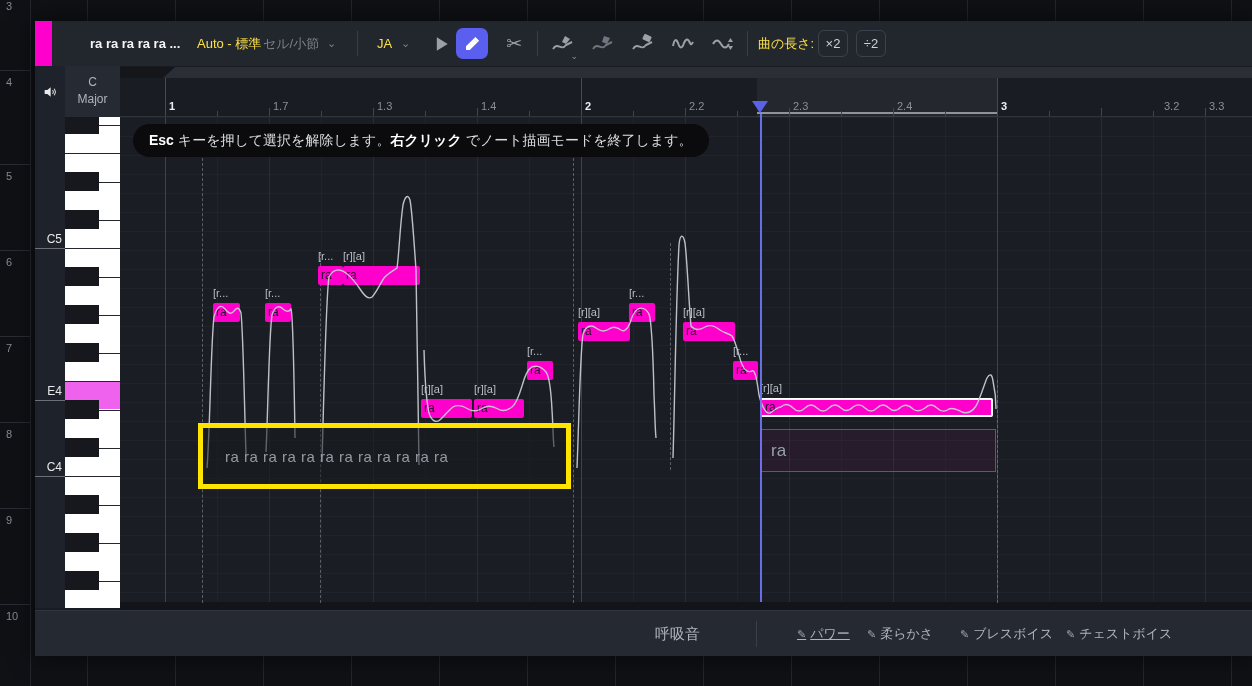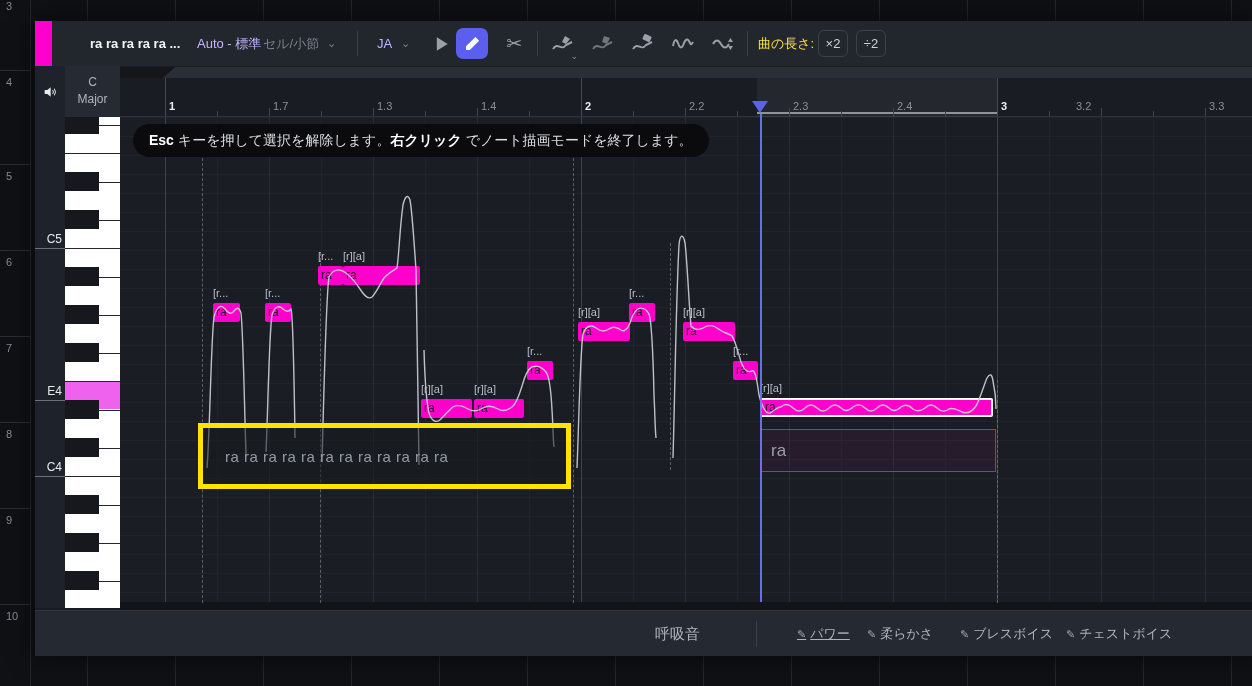--- a/index.html
+++ b/index.html
@@ -9,21 +9,21 @@
   
   .side-num{position:absolute;left:6px;color:#858a93;font-size:11px;z-index:0;}
   .side-line{position:absolute;left:0;width:30px;height:1px;background:#2a2d35;z-index:0;}
   #bg-vline{position:absolute;left:30px;top:0;width:1px;height:686px;background:#23262d;}
   
   #panel{position:absolute;left:35px;top:21px;width:1217px;height:635px;background:#191c22;
     box-shadow:0 0 24px rgba(0,0,0,.65);z-index:1;}
   
   #toolbar{position:absolute;left:35px;top:21px;width:1217px;height:45px;background:#22262d;z-index:3;}
   #track-swatch{position:absolute;left:0;top:0;width:17px;height:45px;background:#ff00cc;}
-  .tb-text{position:absolute;top:0;height:45px;line-height:45px;color:#c4b5fd;font-size:13px;white-space:nowrap;}
+  .tb-text{position:absolute;top:0;height:45px;line-height:45px;color:#fde047;font-size:13px;white-space:nowrap;}
   #track-name{left:55px;color:#f2f4f6;font-weight:bold;}
   #mode-label{left:162px;}
   #mode-sub{left:228px;color:#7b818b;}
   .chev{color:#7b818b;font-size:11px;}
   #mode-chev{left:292px;color:#7b818b;}
   #lang-label{left:342px;}#lang-chev{left:366px;}
   .tb-divider{position:absolute;top:10px;width:1px;height:25px;background:#383d47;}
   .tool-btn{position:absolute;top:7px;width:32px;height:31px;border-radius:7px;display:flex;align-items:center;justify-content:center;}
   .tool-btn.active{background:#5a5ff0;}
   .tool-btn svg{display:block;}
@@ -218,21 +218,21 @@
       <div class="ruler-tick" style="left: 1085px; height: 8px;"></div>
       <div class="ruler-label maj" style="left: 49px;">1</div>
       <div class="ruler-label" style="left: 153px;">1.7</div>
       <div class="ruler-label" style="left: 257px;">1.3</div>
       <div class="ruler-label" style="left: 361px;">1.4</div>
       <div class="ruler-label maj" style="left: 465px;">2</div>
       <div class="ruler-label" style="left: 569px;">2.2</div>
       <div class="ruler-label" style="left: 673px;">2.3</div>
       <div class="ruler-label" style="left: 777px;">2.4</div>
       <div class="ruler-label maj" style="left: 881px;">3</div>
-      <div class="ruler-label" style="left: 956px;">3.2</div>
+      <div class="ruler-label" style="left: 1044px;">3.2</div>
       <div class="ruler-label" style="left: 1089px;">3.3</div>
     </div>
 
   <div id="keylabels">
       <div class="key-label" style="top: 115px;">C5</div>
       <div class="key-label-line" style="top: 131px;"></div>
       <div class="key-label" style="top: 267px;">E4</div>
       <div class="key-label-line" style="top: 283px;"></div>
       <div class="key-label" style="top: 343px;">C4</div>
       <div class="key-label-line" style="top: 359px;"></div>

